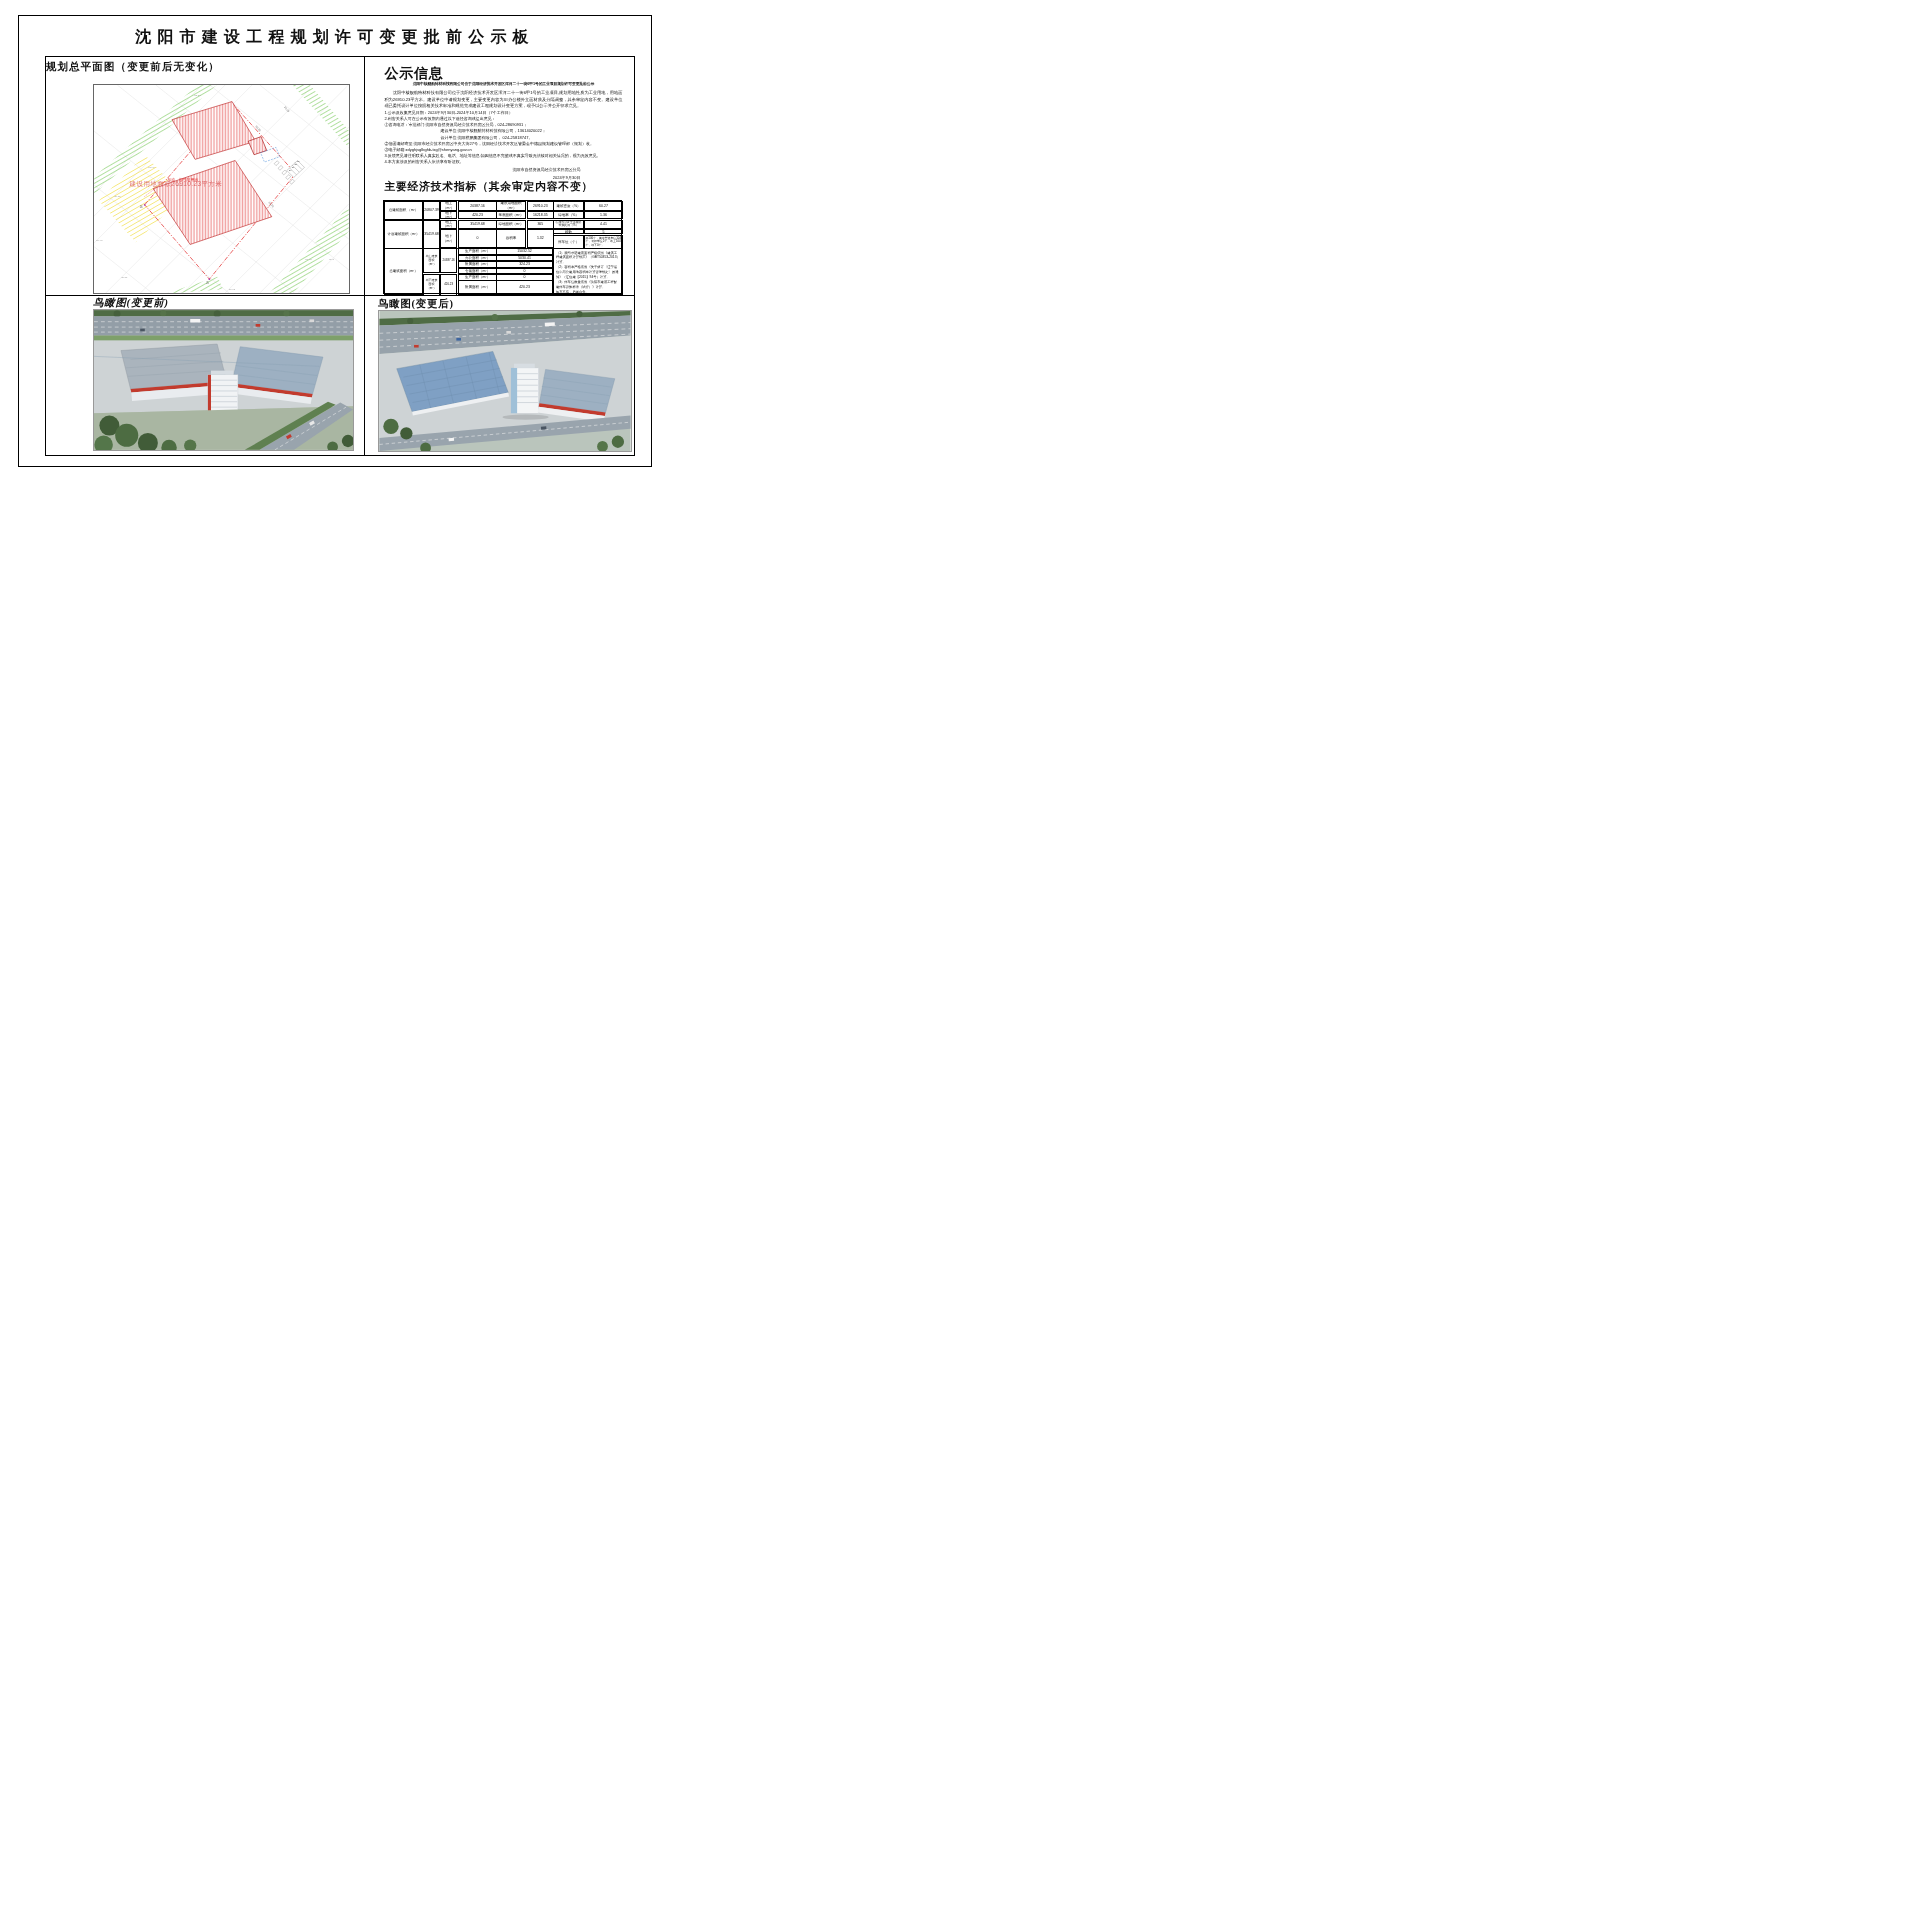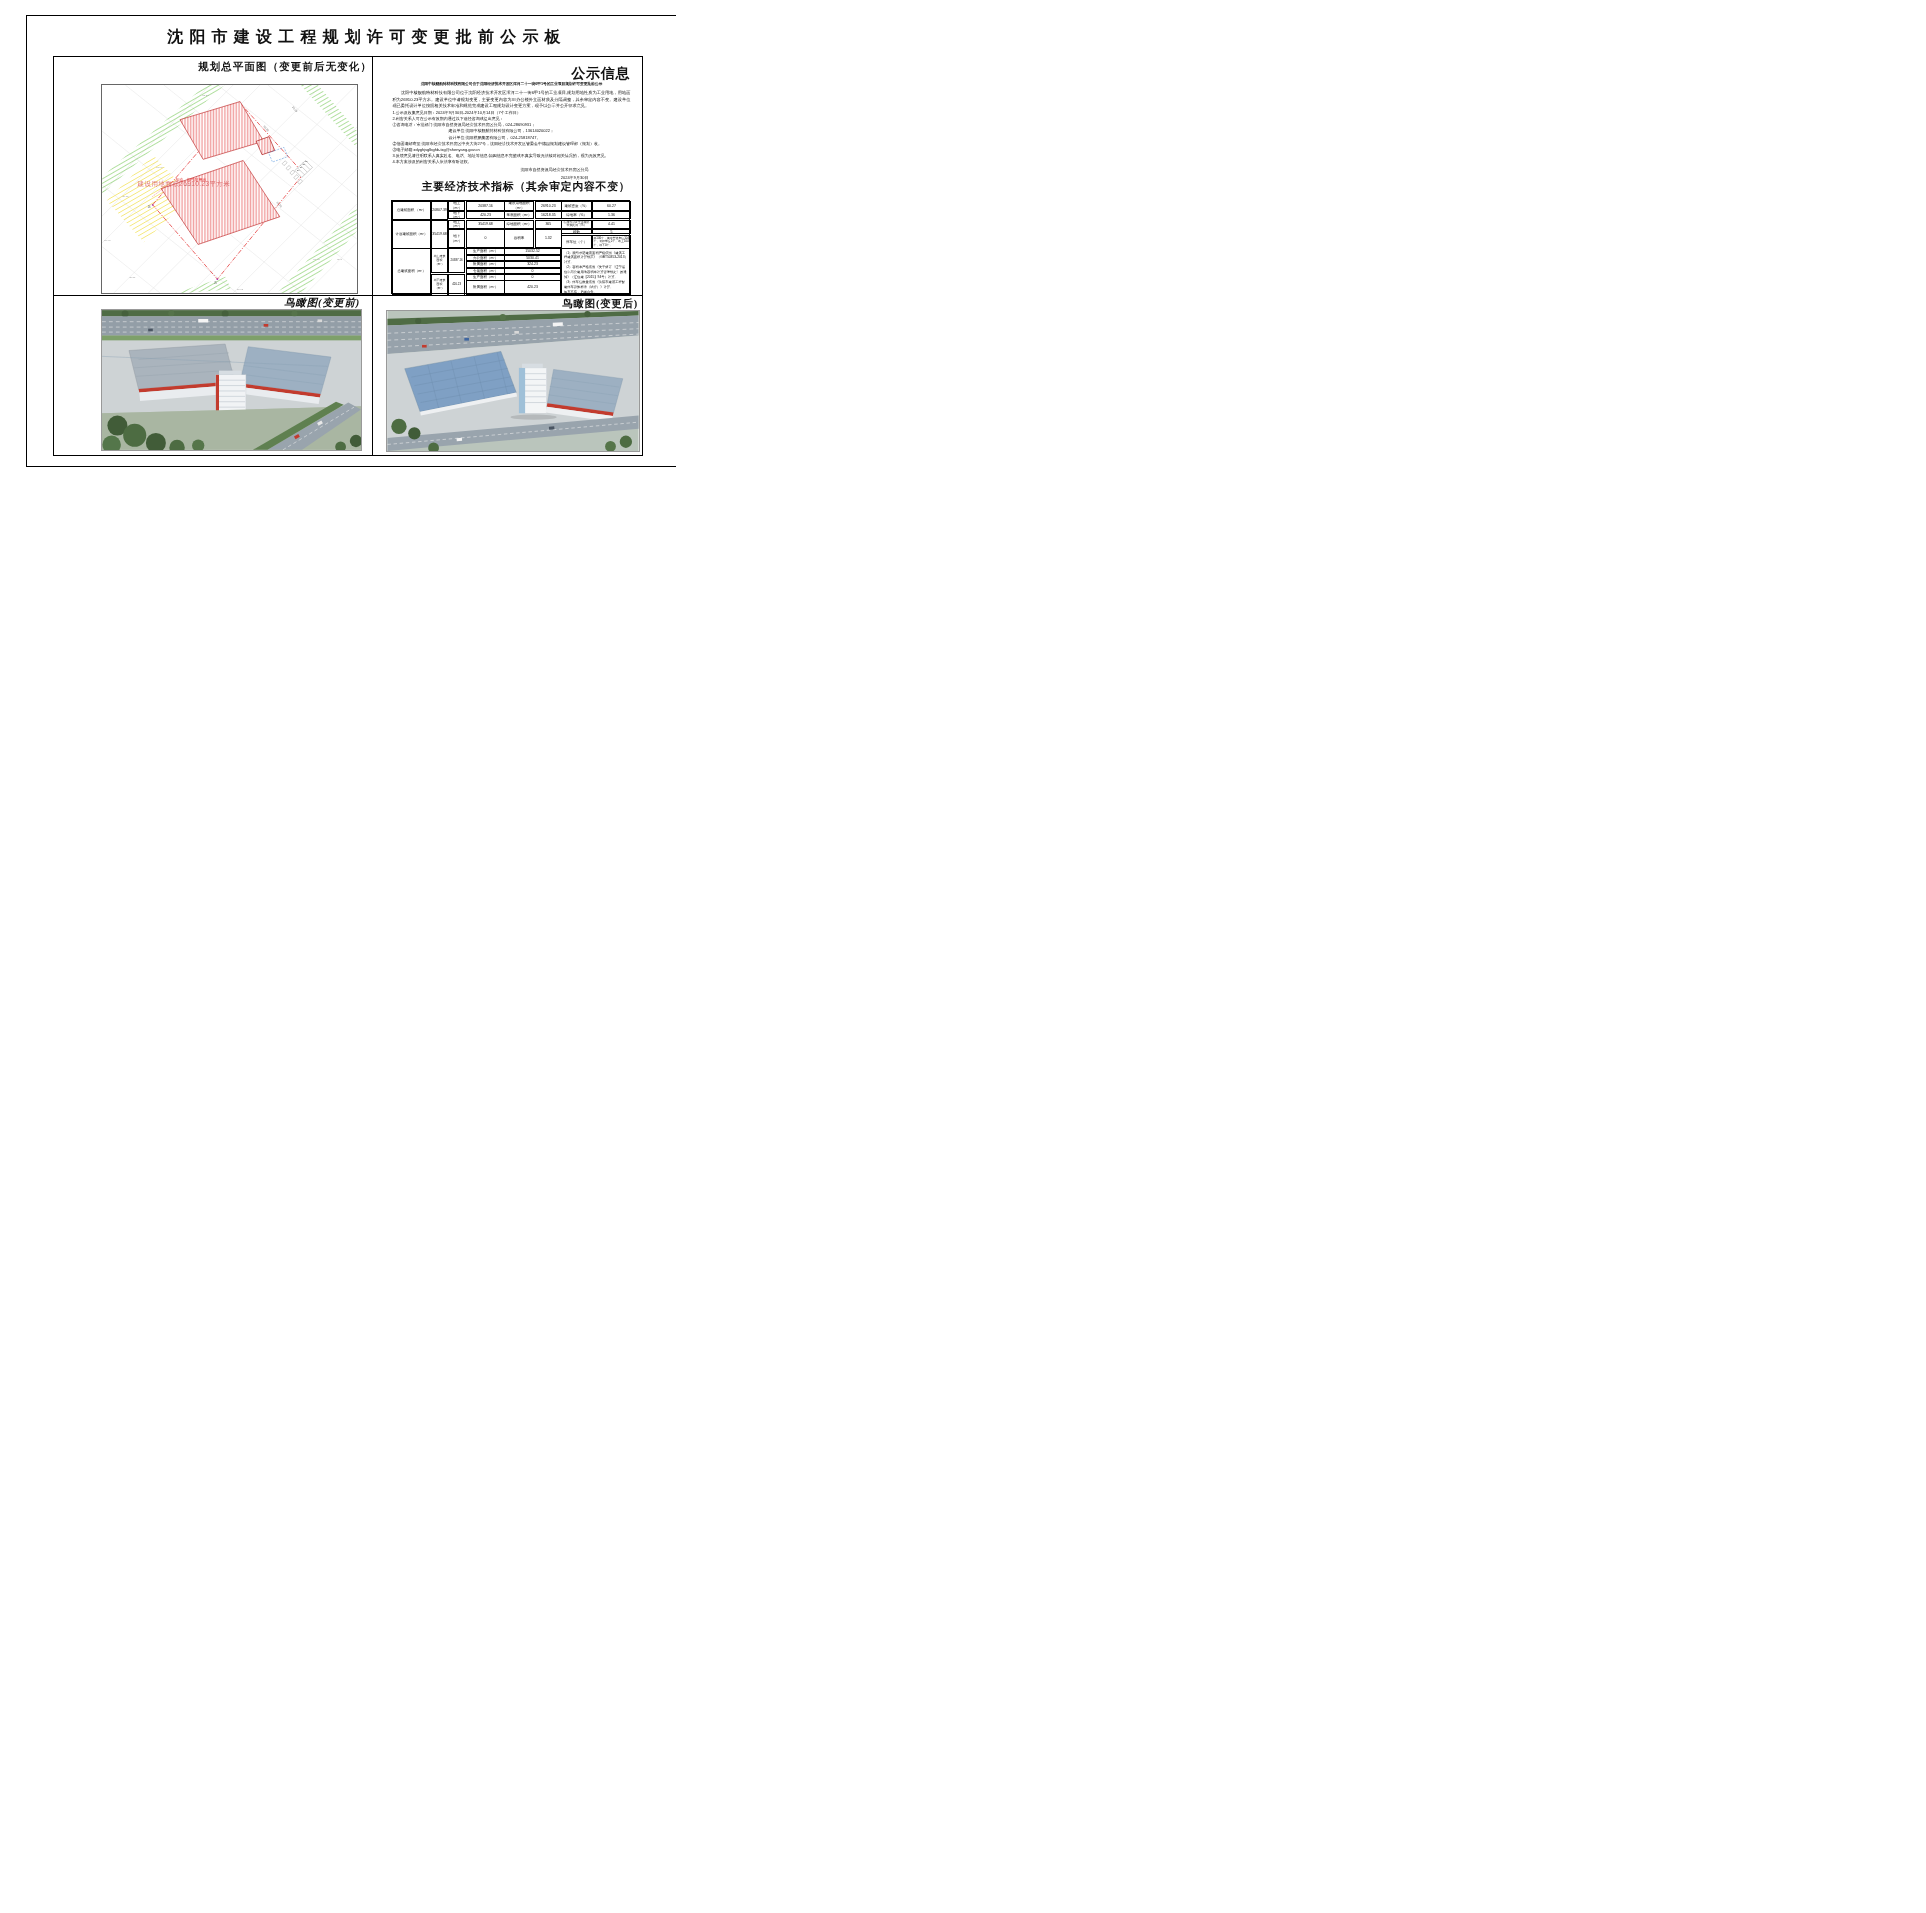--- a/index.html
+++ b/index.html
@@ -1,25 +1,25 @@
 <!DOCTYPE html>
 <html style="font-size:6.2px"><head>
 <meta charset="utf-8">
 <style>
   html,body{margin:0;padding:0;background:#fff;}
   body{font-family:"Liberation Sans", sans-serif;color:#111;}
   .page{position:relative;width:676px;height:478px;background:#fff;overflow:hidden;}
   .abs{position:absolute;}
   .serif{font-family:"Liberation Serif", serif;}
-  .outer-frame{left:26px;top:15px;width:632px;height:450px;border:1.2px solid #000;padding-left:48px;}
+  .outer-frame{left:18px;top:15px;width:632px;height:450px;border:1.2px solid #000;}
   .board-title{left:0;top:10.8px;width:100%;text-align:center;font-size:16px;font-weight:bold;letter-spacing:6.2px;white-space:nowrap;}
   .inner-frame{left:26px;top:40px;width:588px;height:398px;border:0.8px solid #000;}
   .divider-v{left:318px;top:0;width:0.8px;height:398px;background:#000;}
   .divider-h{left:0;top:238px;width:588px;height:1.2px;background:#000;}
-  .cell-title{font-weight:bold;text-align:right;white-space:nowrap;}
+  .cell-title{font-weight:bold;text-align:left;white-space:nowrap;}
   .plan-title{left:0;top:3.1px;width:318px;font-size:10.4px;letter-spacing:1.2px;}
   .plan-box{left:47px;top:27px;width:255px;height:208px;border:0.4px solid #666;background:#fff;overflow:hidden;}
   .notice{left:318px;top:0;width:270px;height:238px;}
   .notice-title{left:20.4px;top:7.7px;width:238px;font-size:14px;letter-spacing:0.8px;}
   .notice-flow{left:20.4px;top:24px;width:238px;font-size:4px;line-height:6.2px;}
   .notice-sub{font-weight:bold;text-align:center;white-space:nowrap;font-size:3.8px;letter-spacing:-0.1px;margin-bottom:3.1px;}
   .notice-para{text-indent:2em;text-align:justify;font-size:4.2px;line-height:6.2px;margin-bottom:0.8px;}
   .n-item{line-height:6.2px;}
   .n-indent{padding-left:56px;}
   .notice-sign{text-align:right;padding-right:42px;margin-top:1.5px;}

